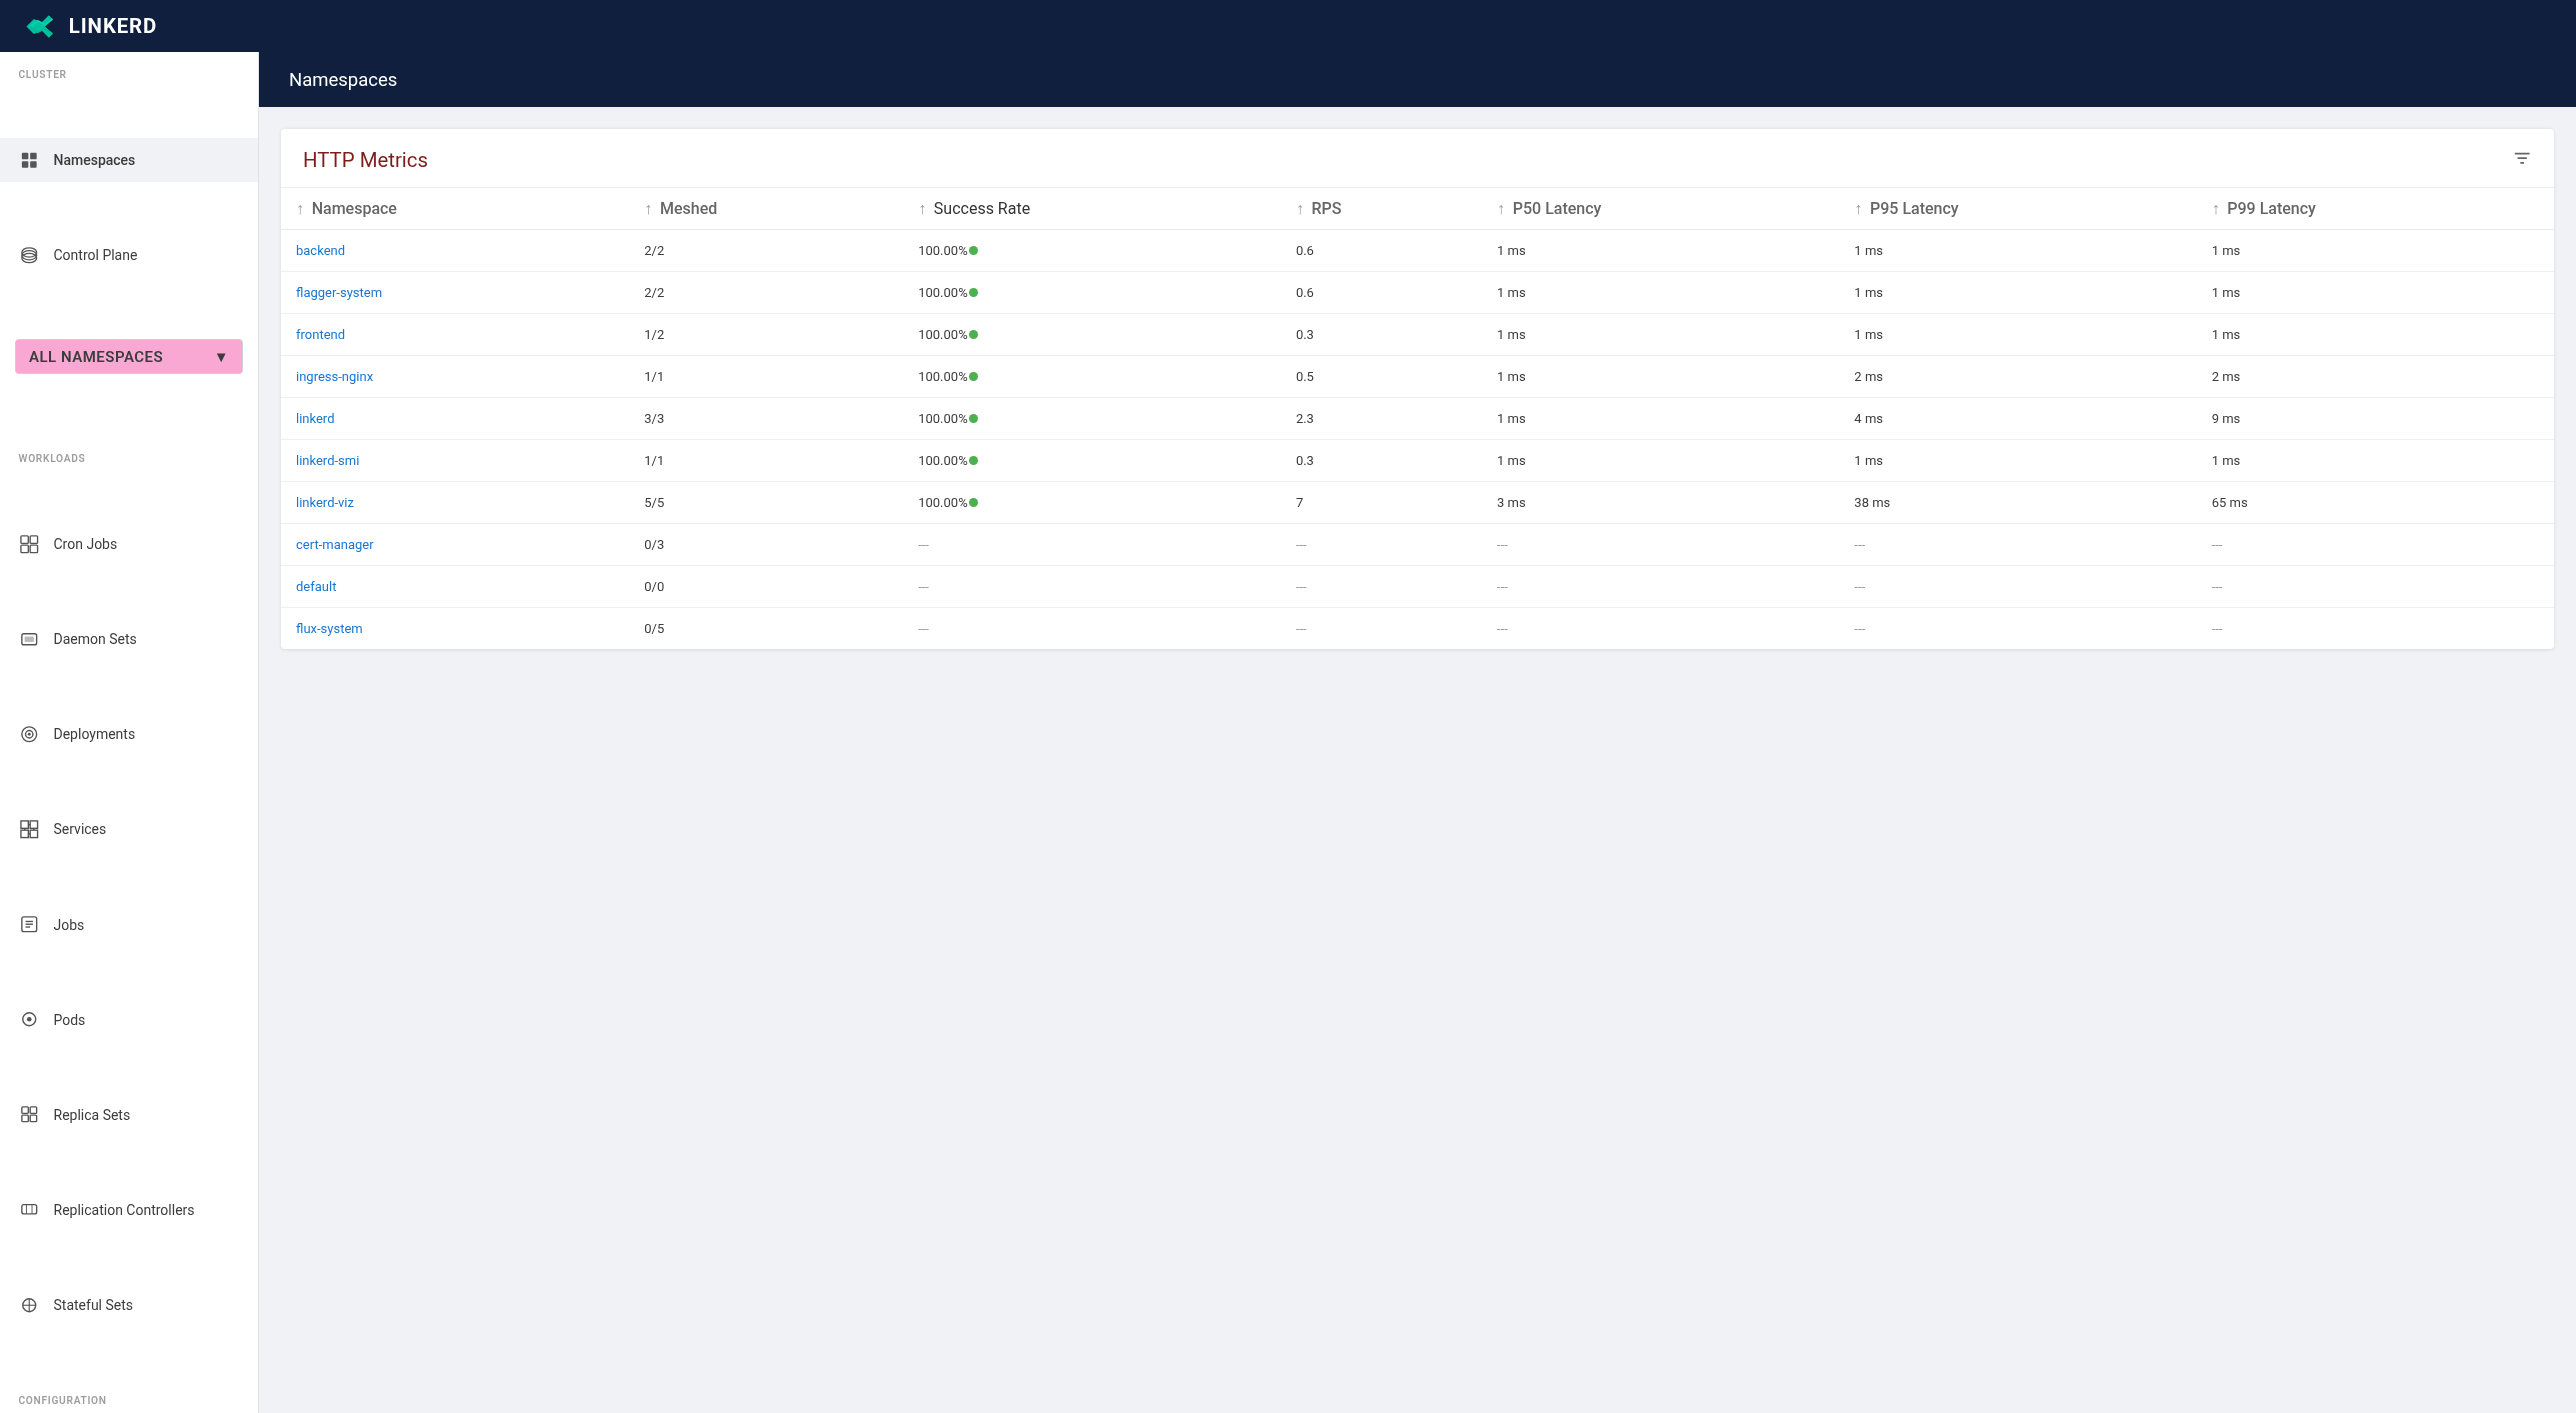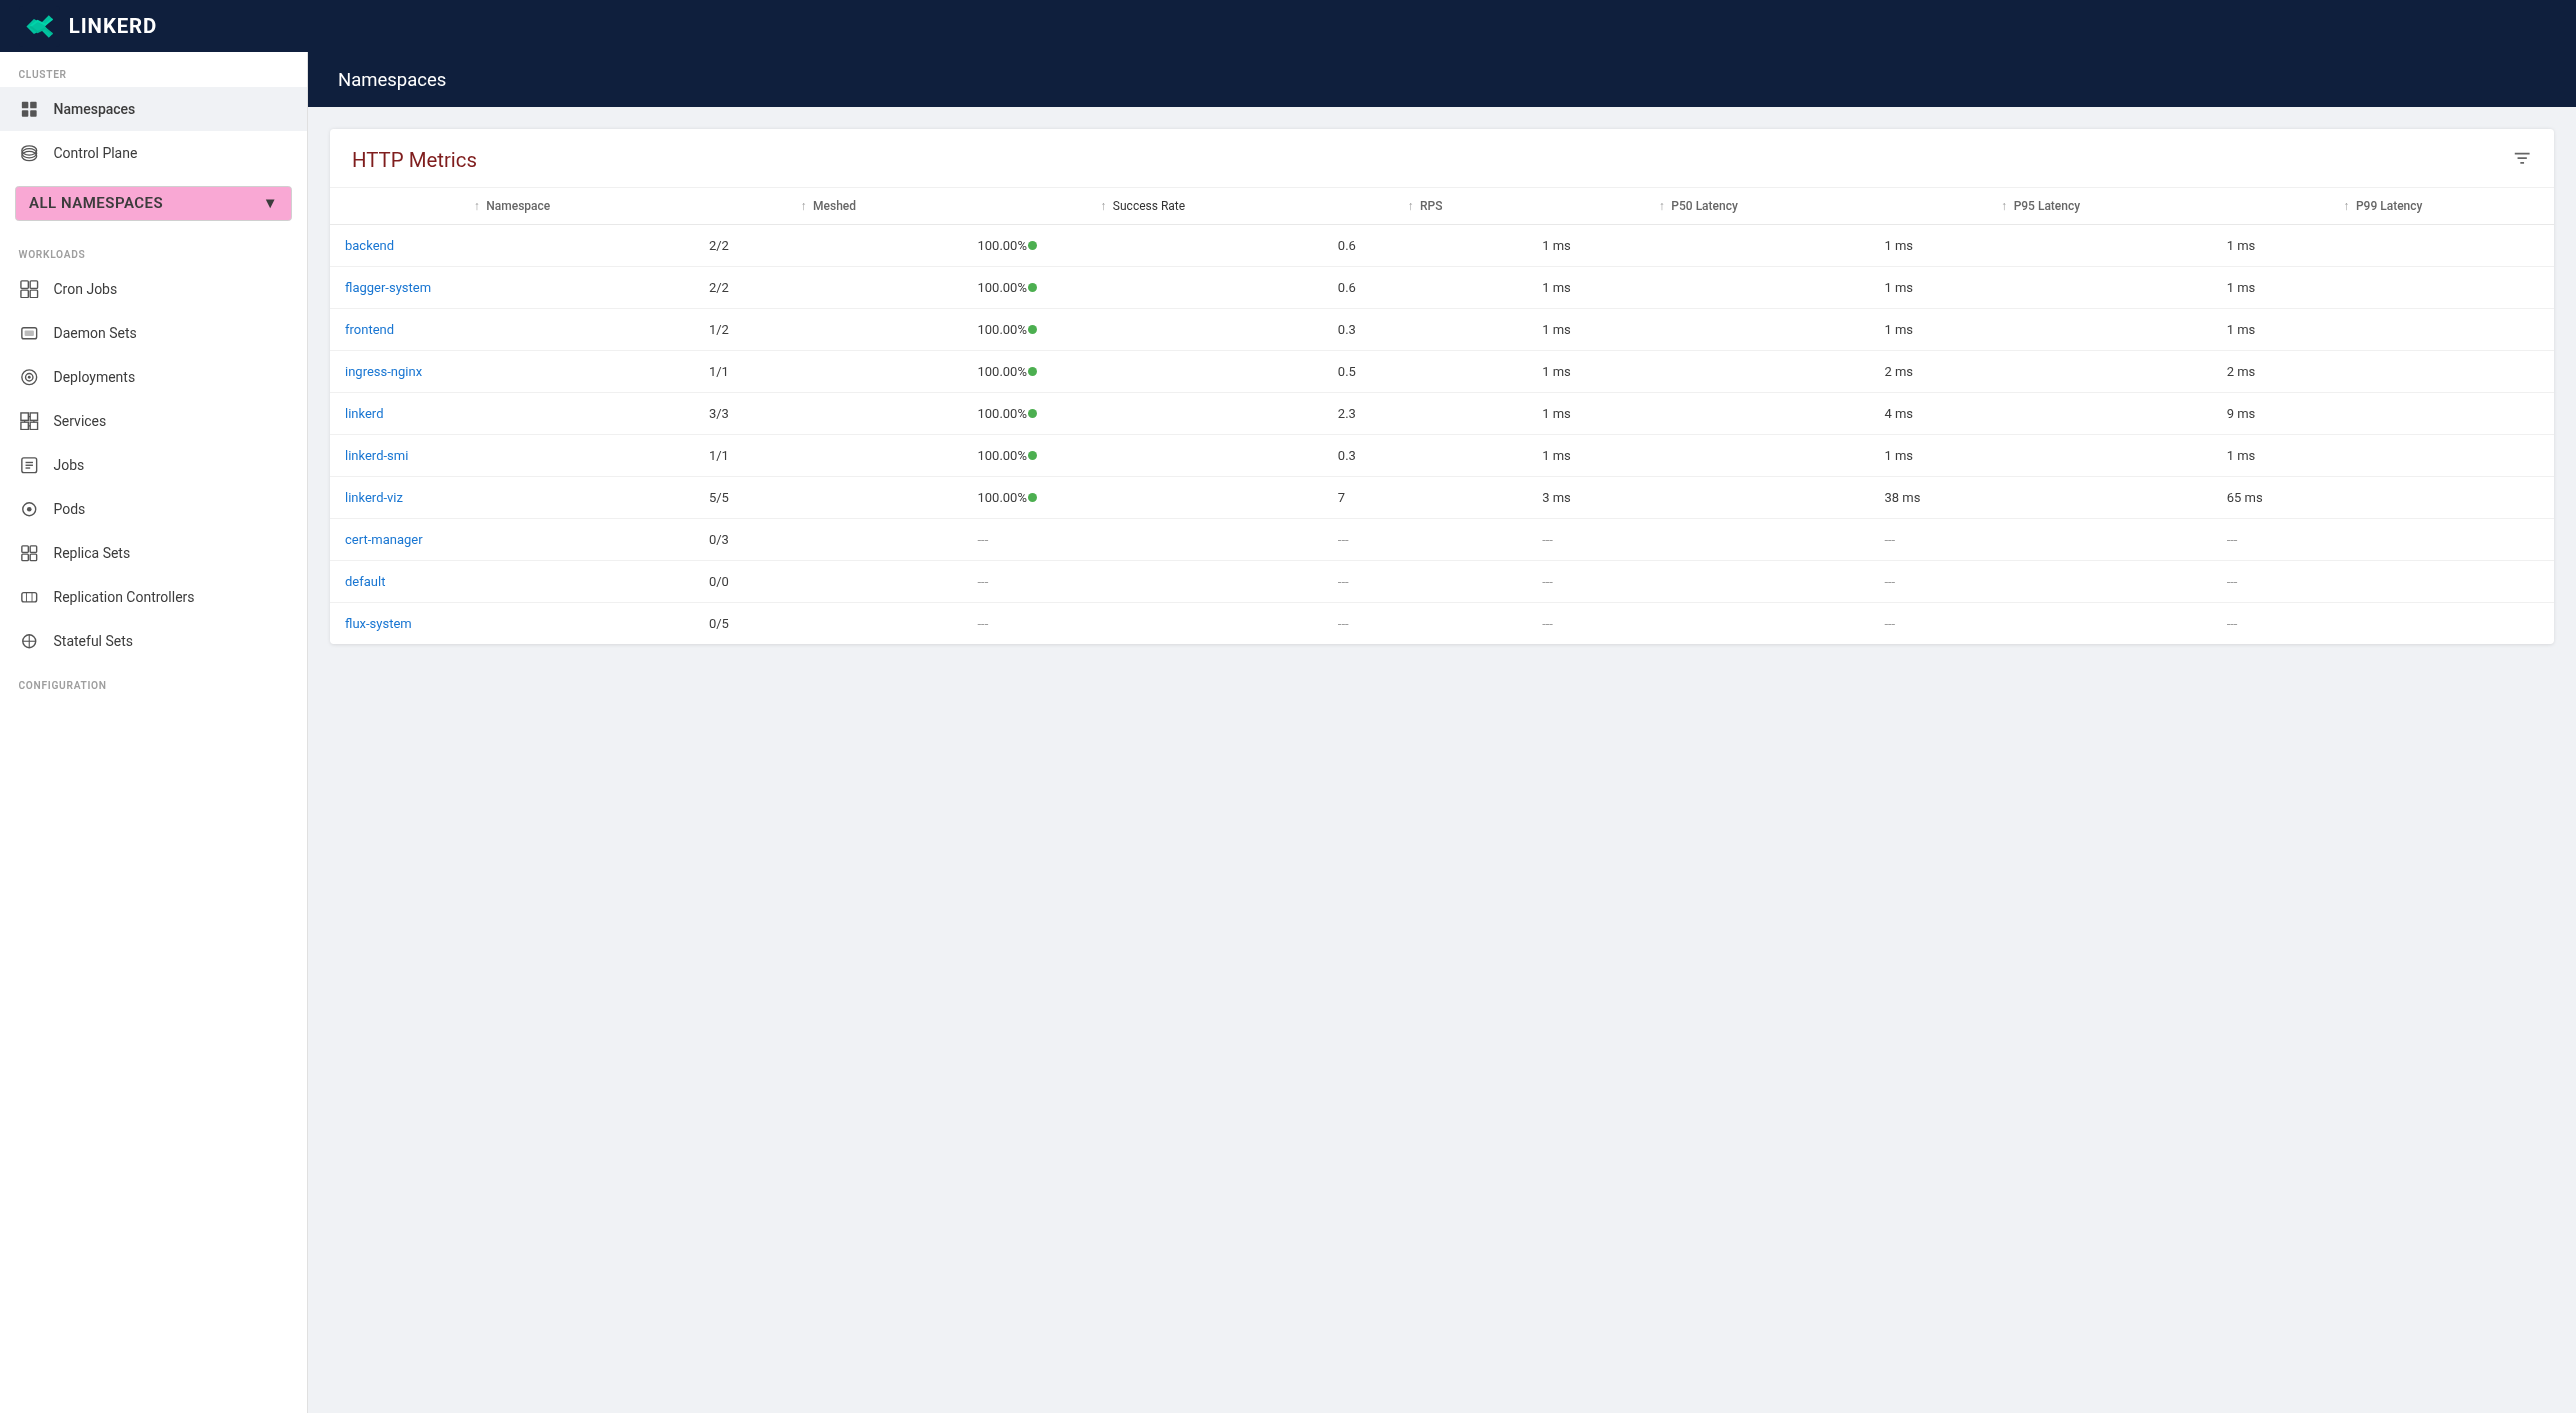--- a/index.html
+++ b/index.html
@@ -32,27 +32,28 @@
 
     
     .main-layout {
       display: flex;
       flex: 1;
       overflow: hidden;
     }
 
     
     .sidebar {
-      width: 308px;
+      width: 259px;
       background: #ffffff;
       border-right: 0.9px solid #e0e0e0;
       display: flex;
       flex-direction: column;
       overflow-y: auto;
       flex-shrink: 0;
+      justify-content: space-between;
     }
 
     .sidebar-section-label {
       font-size: 10.2px;
       font-weight: 600;
       color: #9e9e9e;
       padding: 16.7px 18.5px 7.4px 18.5px;
       letter-spacing: 0.7px;
       text-transform: uppercase;
     }
@@ -152,24 +153,24 @@
       border-collapse: collapse;
       font-size: 13px;
     }
 
     thead tr {
       border-bottom: 1.9px solid #e8e8e8;
     }
 
     th {
       padding: 11px 15px;
-      text-align: center;
+      text-align: left;
       font-weight: 500;
       color: #666;
-      font-size: 12px;
+      font-size: 16px;
       white-space: nowrap;
     }
 
     th .sort-arrow {
       margin-right: 3.7px;
       color: #999;
     }
 
     th.bold-header {
       font-weight: 400;

